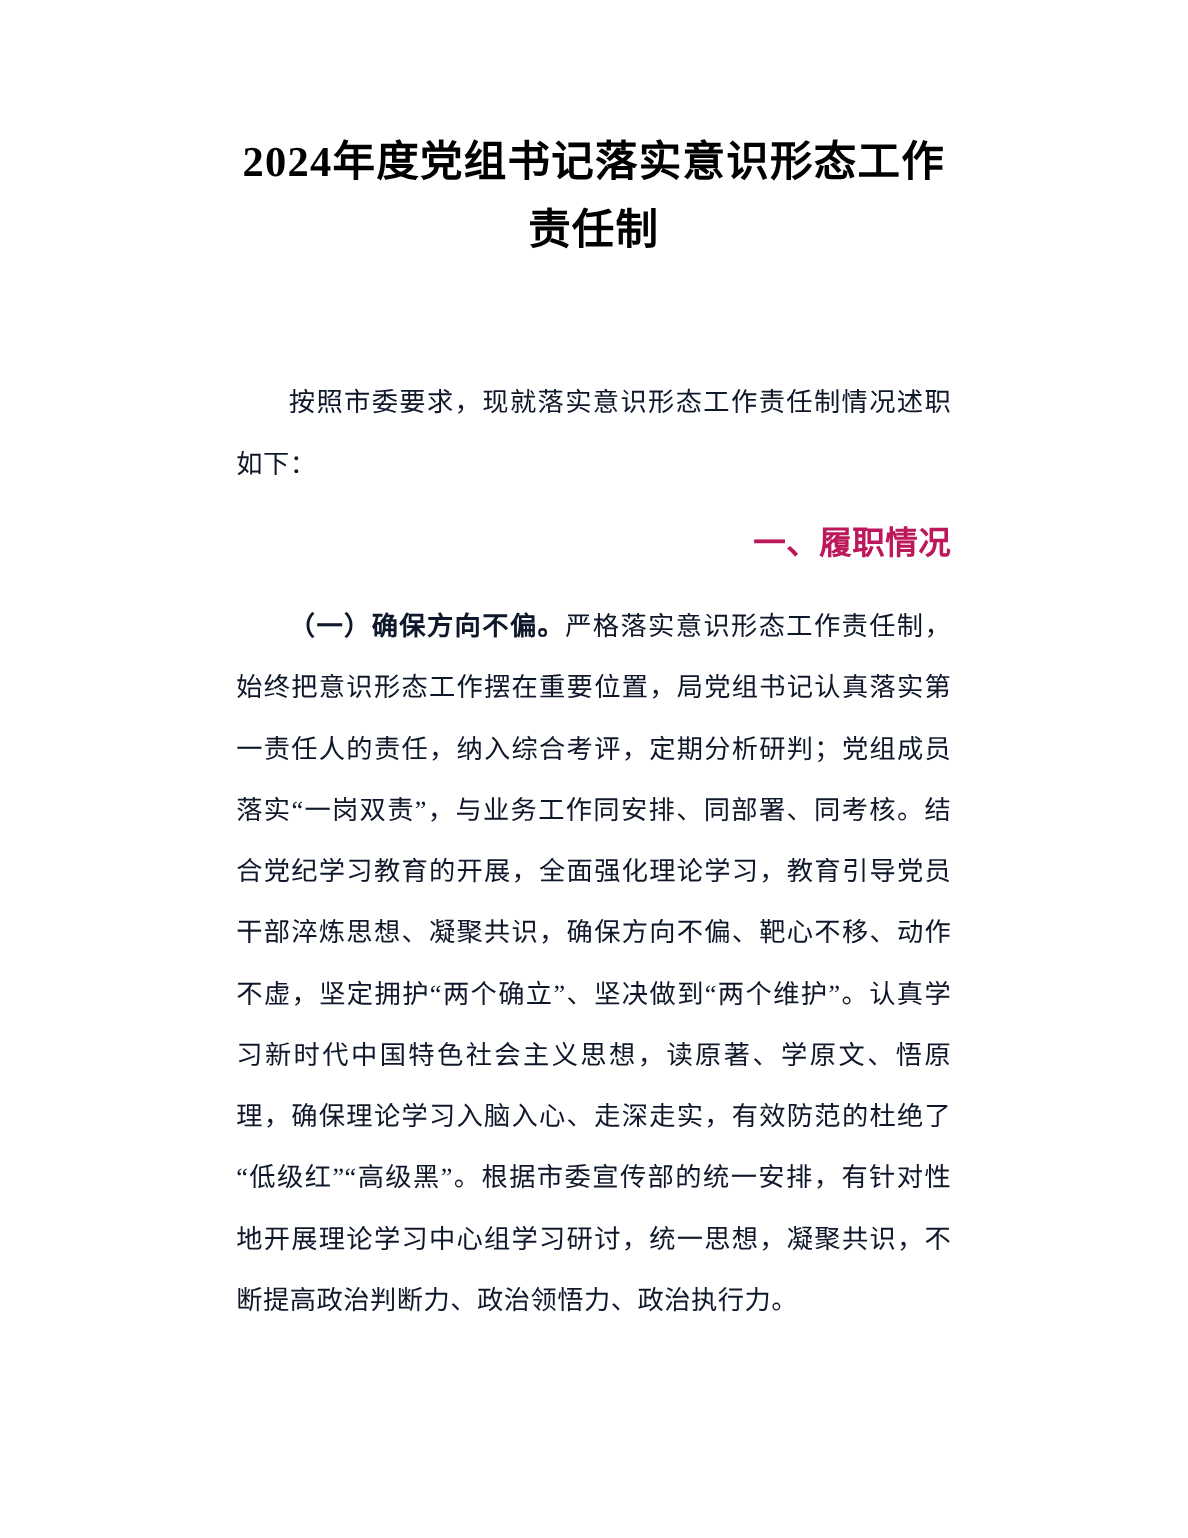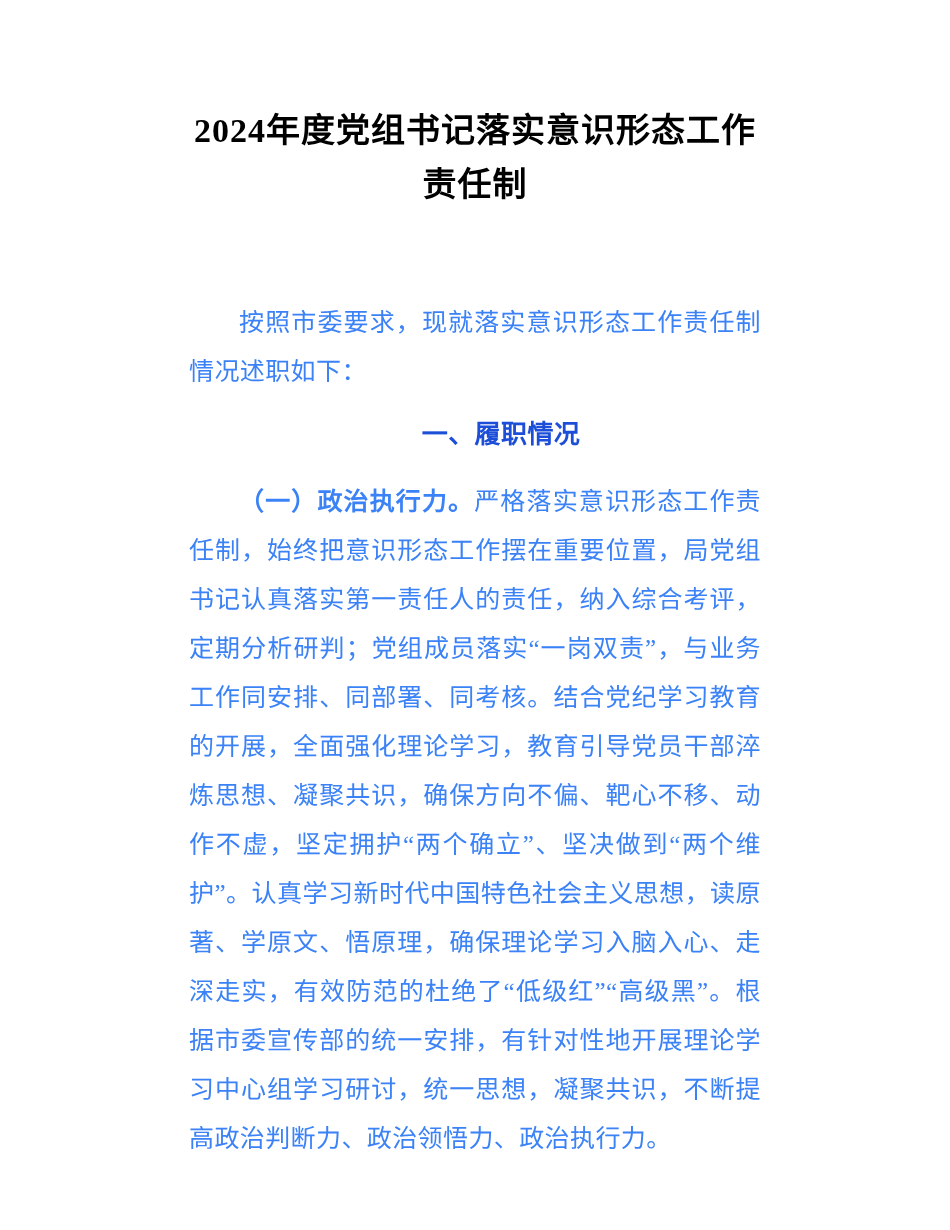--- a/index.html
+++ b/index.html
@@ -25,40 +25,40 @@
     font-weight: 700;
     font-size: 34px;
     line-height: 54px;
     letter-spacing: 1px;
   }
   .title-line {
     display: block;
   }
   .body-text {
     font-family: "Liberation Serif", "DejaVu Serif", serif;
-    font-size: 25px;
+    font-size: 21px;
     letter-spacing: 0.4px;
     line-height: 49px;
     text-align: justify;
     text-indent: 2em;
-    color: #3b82f6;
+    color: #0f172a;
   }
   .intro-para {
     margin: 86px 0 0 0;
   }
   .section-heading {
     margin: 14px 0 0 0;
     font-family: "Liberation Sans", "DejaVu Sans", sans-serif;
     font-weight: 700;
     font-size: 26px;
     line-height: 49px;
     text-indent: 2em;
-    text-align: center;
+    text-align: right;
     letter-spacing: 0.4px;
-    color: #1d4ed8;
+    color: #be185d;
   }
   .item-para {
     margin: 18px 0 0 0;
   }
   .item-lead {
     font-family: "Liberation Sans", "DejaVu Sans", sans-serif;
     font-weight: 700;
   }
 </style>
 </head>
@@ -67,15 +67,15 @@
 <div class="page">
 
   <h1 class="doc-title">
     <span class="title-line">2024年度党组书记落实意识形态工作责任制</span>
   </h1>
 
   <p class="body-text intro-para">按照市委要求，现就落实意识形态工作责任制情况述职如下：</p>
 
   <h2 class="section-heading">一、履职情况</h2>
 
-  <p class="body-text item-para"><span class="item-lead">（一）政治执行力。</span><span>严格落实意识形态工作责任制，始终把意识形态工作摆在重要位置，局党组书记认真落实第一责任人的责任，纳入综合考评，定期分析研判；党组成员落实“一岗双责”，与业务工作同安排、同部署、同考核。结合党纪学习教育的开展，全面强化理论学习，教育引导党员干部淬炼思想、凝聚共识，确保方向不偏、靶心不移、动作不虚，坚定拥护“两个确立”、坚决做到“两个维护”。认真学习新时代中国特色社会主义思想，读原著、学原文、悟原理，确保理论学习入脑入心、走深走实，有效防范的杜绝了“低级红”“高级黑”。根据市委宣传部的统一安排，有针对性地开展理论学习中心组学习研讨，统一思想，凝聚共识，不断提高政治判断力、政治领悟力、政治执行力。</span></p>
+  <p class="body-text item-para"><span class="item-lead">（一）确保方向不偏。</span><span>严格落实意识形态工作责任制，始终把意识形态工作摆在重要位置，局党组书记认真落实第一责任人的责任，纳入综合考评，定期分析研判；党组成员落实“一岗双责”，与业务工作同安排、同部署、同考核。结合党纪学习教育的开展，全面强化理论学习，教育引导党员干部淬炼思想、凝聚共识，确保方向不偏、靶心不移、动作不虚，坚定拥护“两个确立”、坚决做到“两个维护”。认真学习新时代中国特色社会主义思想，读原著、学原文、悟原理，确保理论学习入脑入心、走深走实，有效防范的杜绝了“低级红”“高级黑”。根据市委宣传部的统一安排，有针对性地开展理论学习中心组学习研讨，统一思想，凝聚共识，不断提高政治判断力、政治领悟力、政治执行力。</span></p>
 
 </div>
 
 </body></html>

